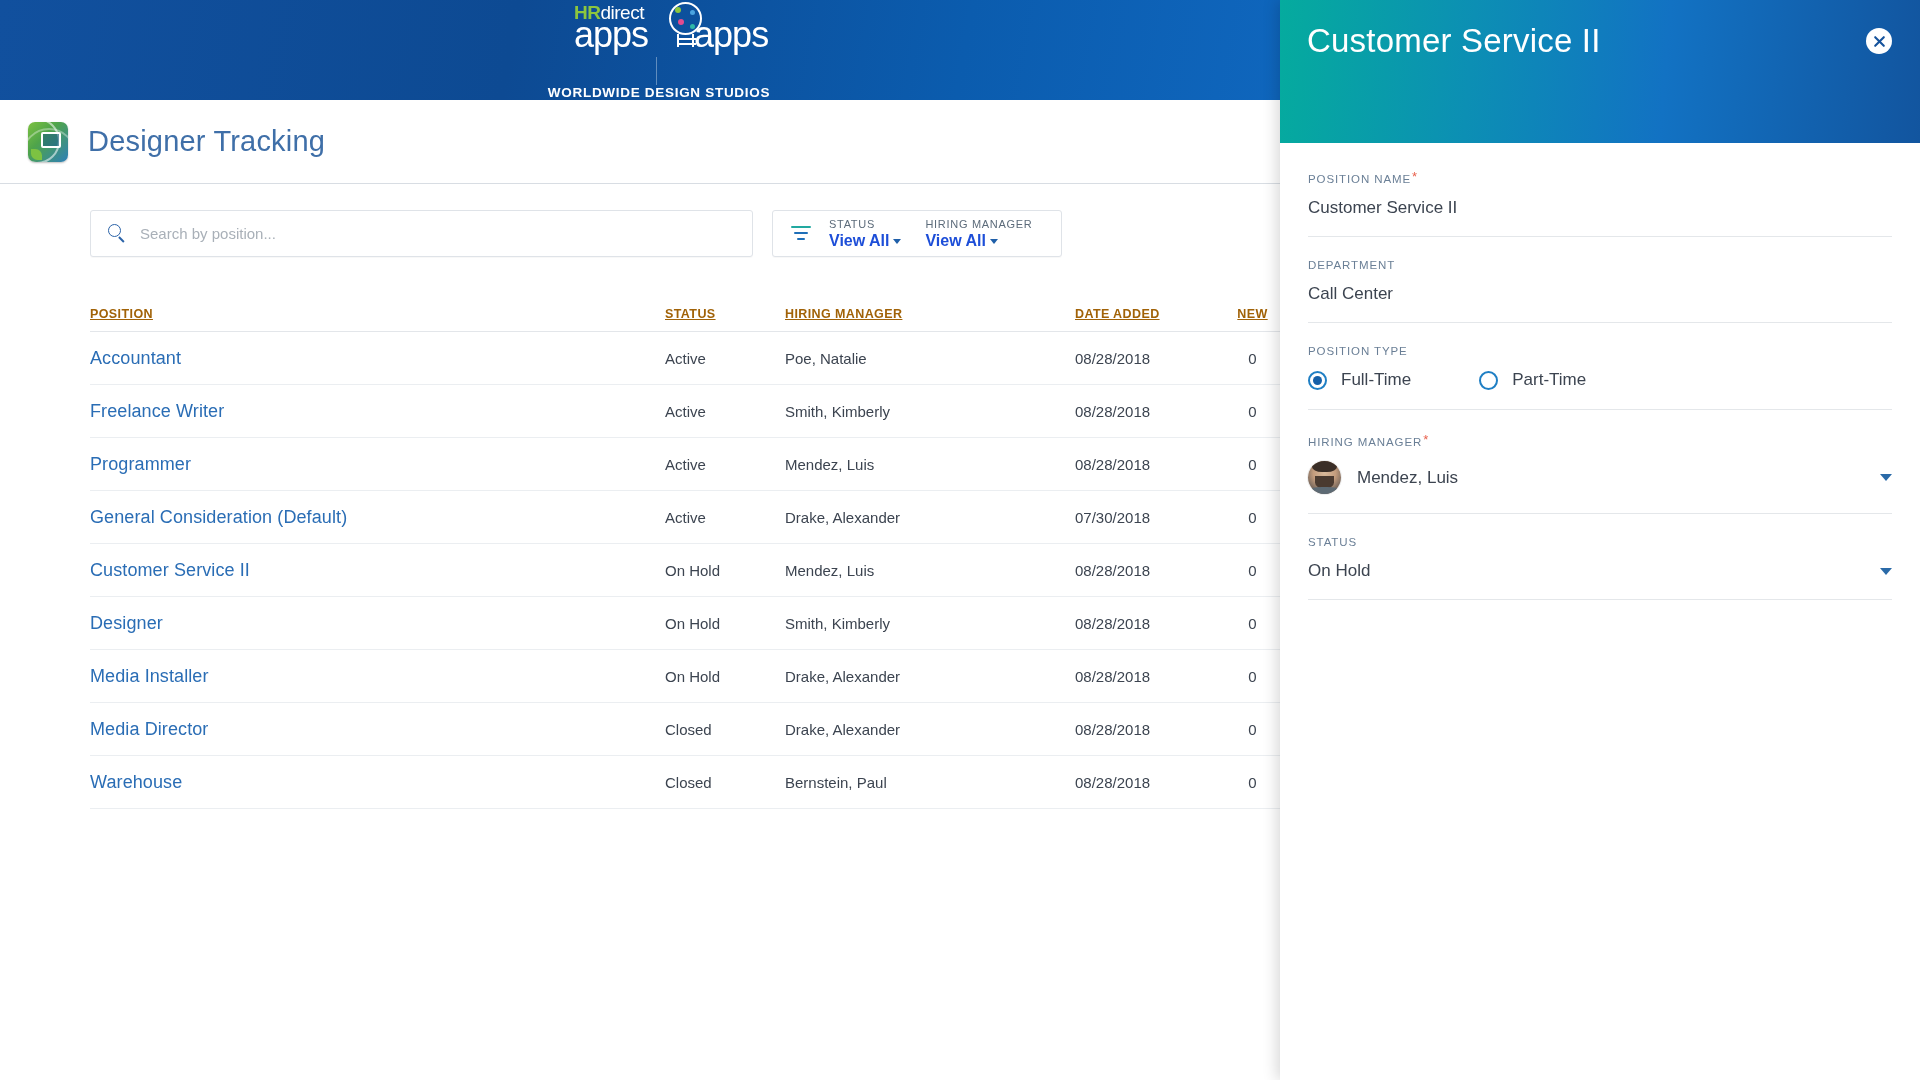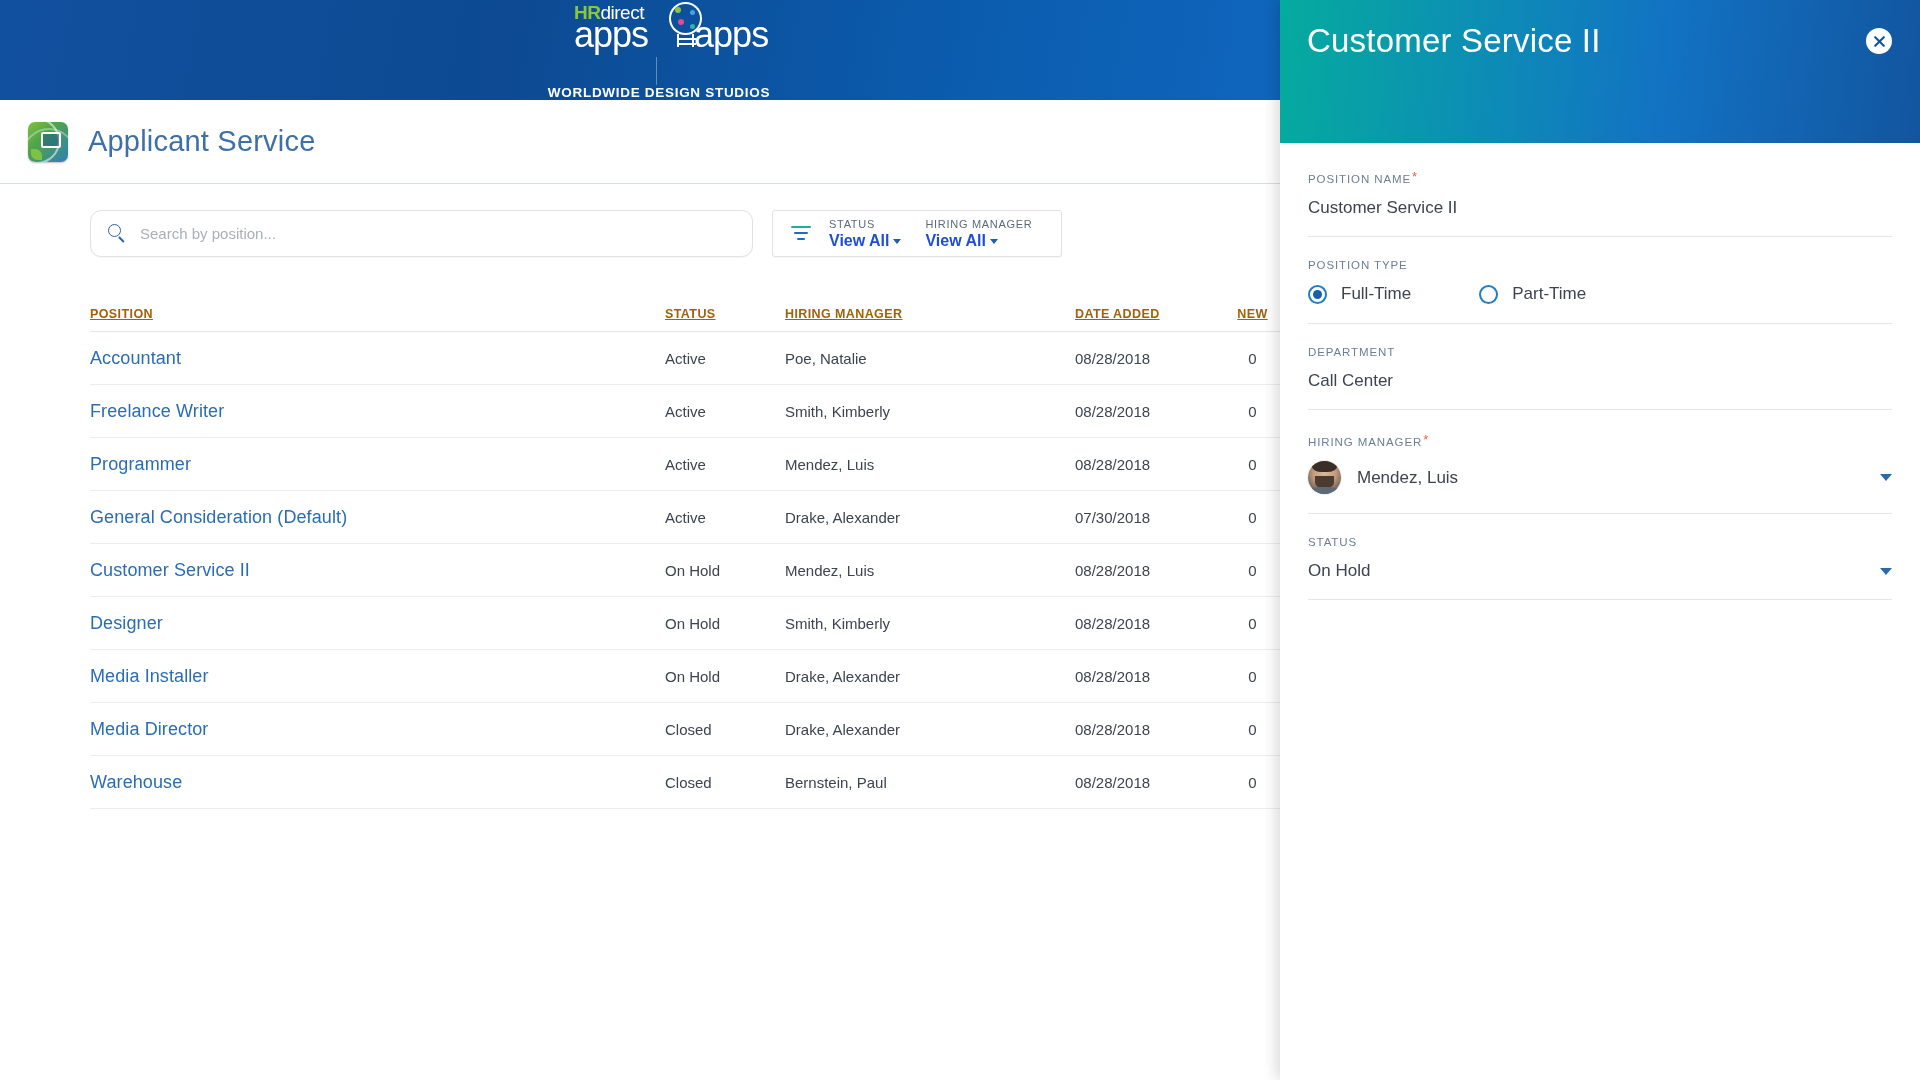--- a/index.html
+++ b/index.html
@@ -106,21 +106,21 @@
 
   
   .content { position: absolute; top: 184px; left: 0; width: 1280px; bottom: 0; background: #fff; }
 
   .toolbar {
     position: absolute; top: 26px; left: 90px;
     display: flex; align-items: flex-start;
   }
   .search-box {
     width: 663px; height: 47px;
-    border: 1px solid #dfe3e8; border-radius: 11px;
+    border: 1px solid #dfe3e8; border-radius: 3px;
     background: #fff;
     display: flex; align-items: center;
     box-shadow: 0 1px 1px rgba(0,0,0,0.03);
   }
   .search-icon { margin-left: 17px; width: 19px; height: 19px; position: relative; }
   .search-icon .ring {
     position: absolute; top: 0; left: 0;
     width: 13px; height: 13px; border: 1.8px solid #2b63a8; border-radius: 50%;
   }
   .search-icon .handle {
@@ -288,21 +288,21 @@
   <div class="brand-name">WORLDWIDE DESIGN STUDIOS</div>
 </div>
 
 <div class="titlebar">
   <div class="app-icon">
     <div class="arc"></div>
       <div class="arc2"></div>
     <div class="screen"></div>
       <div class="leaf"></div>
   </div>
-  <div class="page-title">Applicant Service</div>
+  <div class="page-title">Designer Tracking</div>
 </div>
 
 <div class="content">
 
   <div class="toolbar">
     <div class="search-box">
       <span class="search-icon">
         <span class="ring"></span>
           <span class="handle"></span>
       </span>
@@ -412,36 +412,36 @@
   </div>
 
   <div class="panel-body">
 
     <div class="field">
       <div class="f-label"><span>POSITION NAME</span><span class="req">*</span></div>
       <div class="f-value">Customer Service II</div>
     </div>
 
     <div class="field">
+      <div class="f-label">DEPARTMENT</div>
+      <div class="f-value">Call Center</div>
+    </div>
+
+    <div class="field">
       <div class="f-label">POSITION TYPE</div>
       <div class="radio-row">
         <div class="radio-item">
           <span class="radio on"></span>
           <span class="radio-label">Full-Time</span>
         </div>
         <div class="radio-item">
           <span class="radio"></span>
           <span class="radio-label">Part-Time</span>
         </div>
       </div>
-    </div>
-
-    <div class="field">
-      <div class="f-label">DEPARTMENT</div>
-      <div class="f-value">Call Center</div>
     </div>
 
     <div class="field">
       <div class="f-label"><span>HIRING MANAGER</span><span class="req">*</span></div>
       <div class="mgr-row">
         <div class="mgr-left">
           <span class="avatar">
             <span class="hair"></span>
               <span class="beard"></span>
               <span class="shirt"></span>

